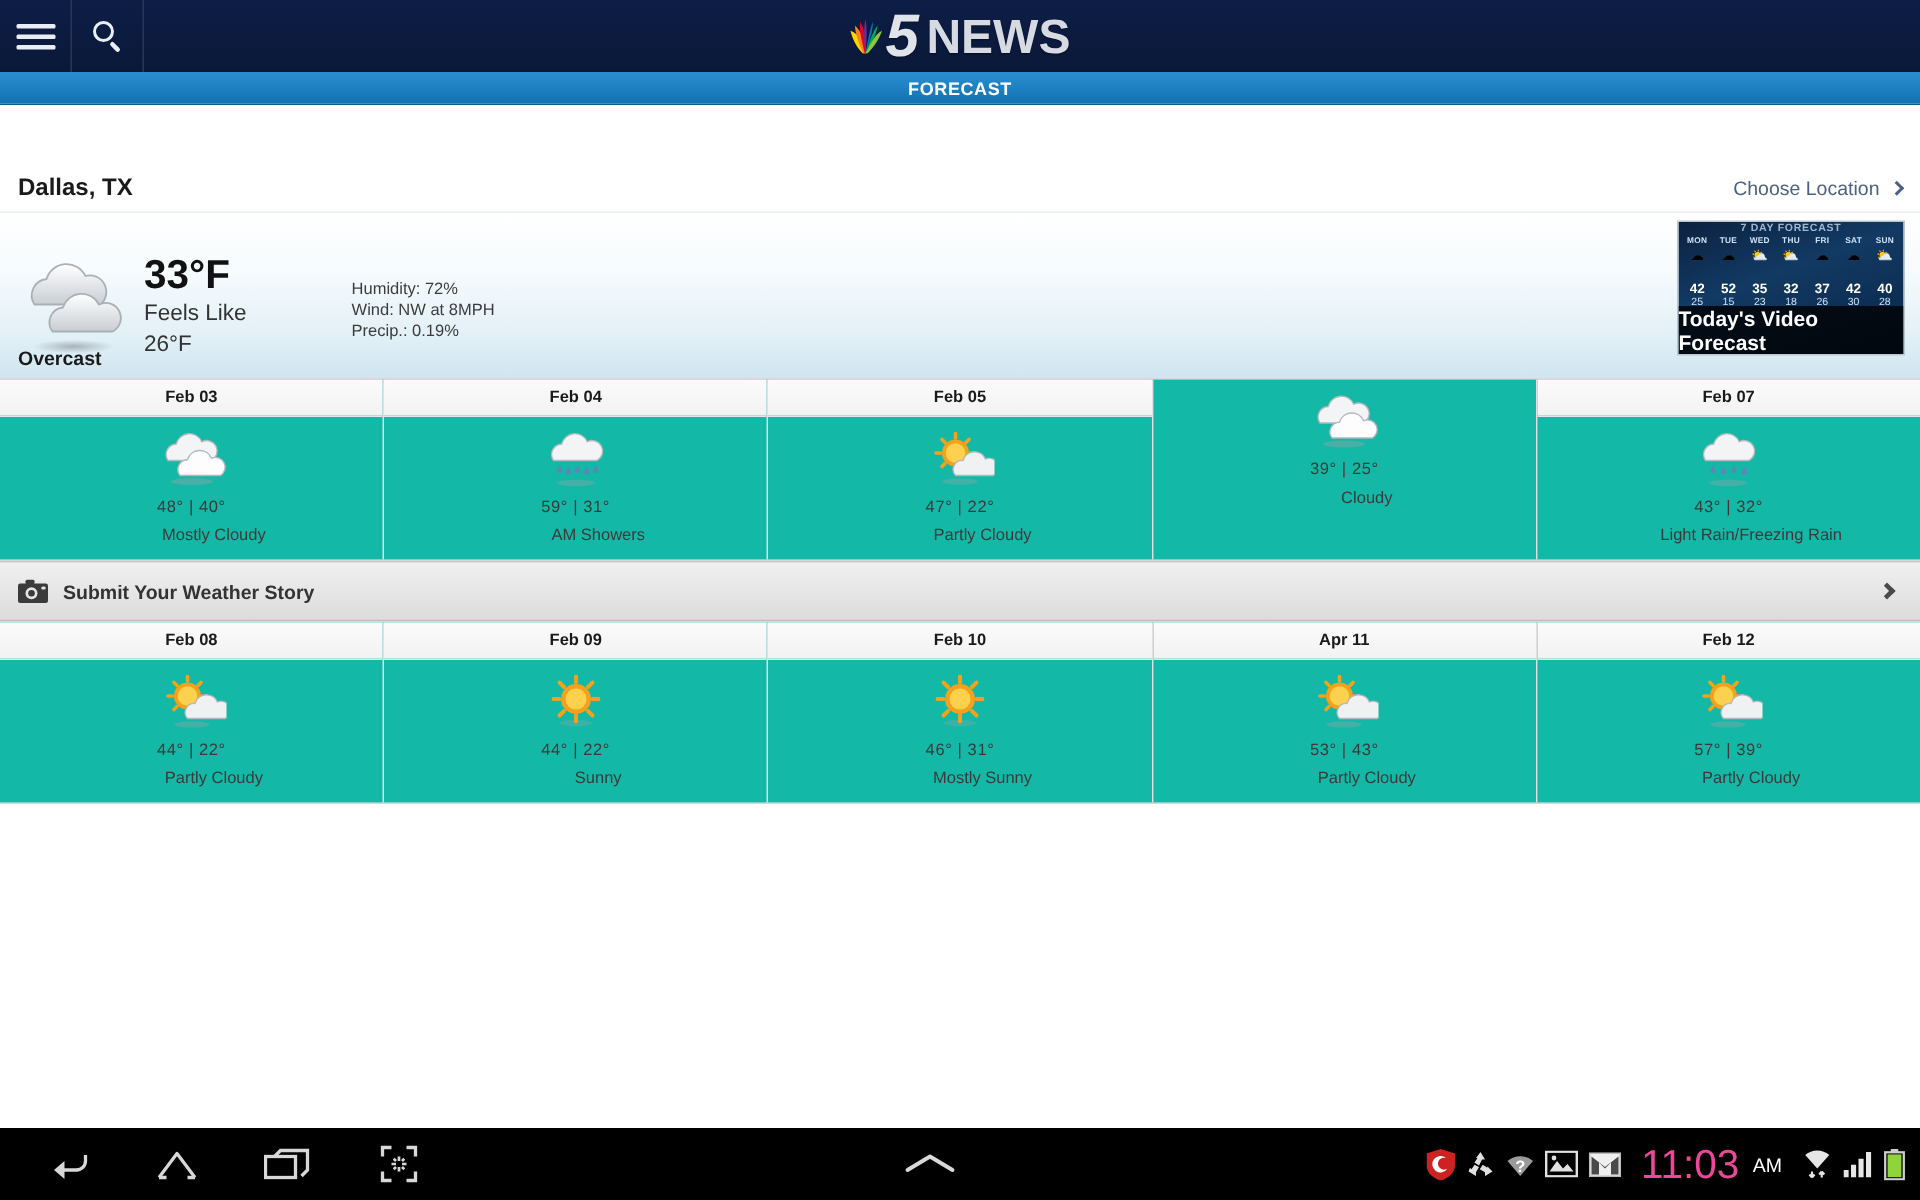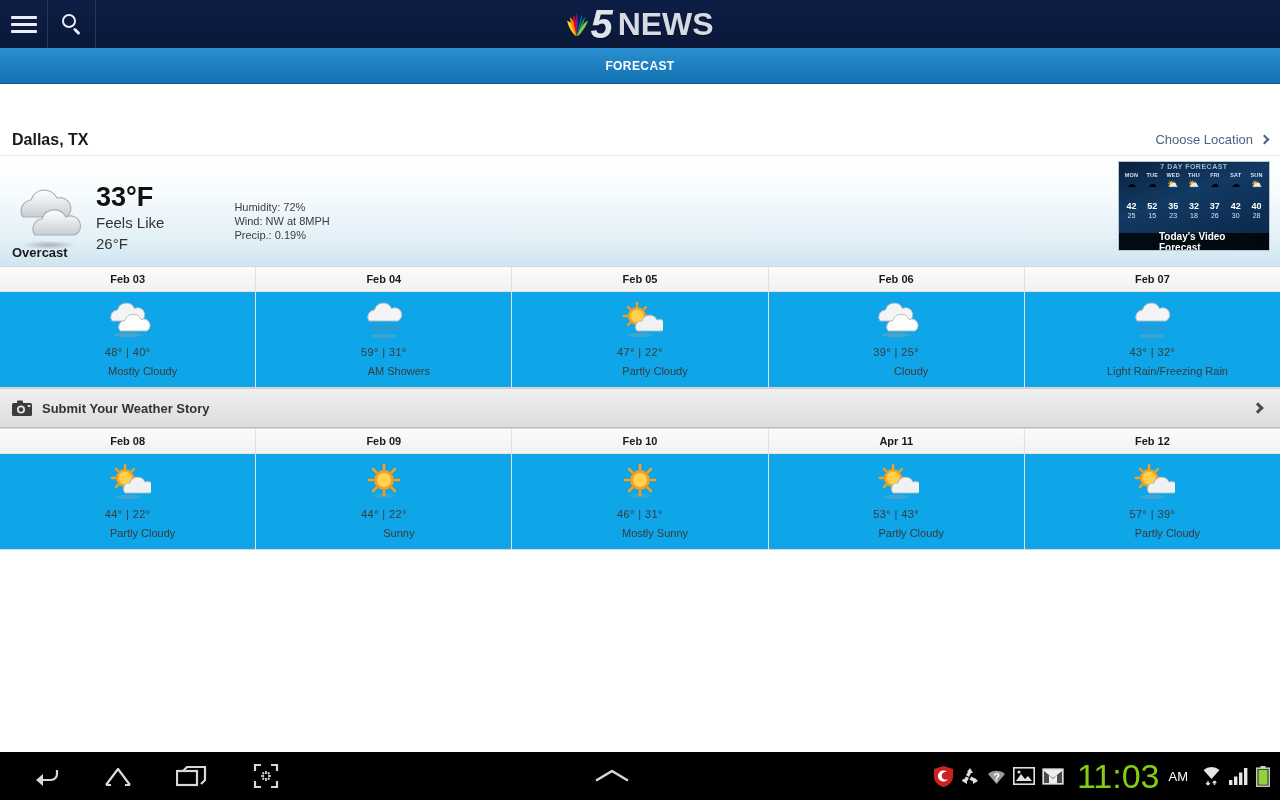--- a/index.html
+++ b/index.html
@@ -57,21 +57,21 @@
     text-shadow: 0 1px 1px rgba(0,0,0,.5);
   }
   .logo-news {
     font-weight: bold; font-size: 32px; line-height: 32px;
     color: #d6dae2; letter-spacing: 0px;
     text-shadow: 0 1px 1px rgba(0,0,0,.5);
   }
 
   
   .section-banner {
-    height: 36px;
+    height: 22px;
     background: linear-gradient(180deg,#2a8fd0 0%,#1272b2 100%);
     color: #ffffff;
     font-size: 12px; font-weight: bold;
     letter-spacing: .4px;
     display: flex; align-items: center; justify-content: center;
     border-bottom: 1px solid #0d5a92;
   }
 
   
   .location-bar {
@@ -128,32 +128,32 @@
     font-size: 7px; color:#b9cfe6; letter-spacing:.5px; font-weight:bold;
     opacity:.85;
   }
   .vt-grid { position:absolute; top:10px; left:2px; right:2px; display:flex; }
   .vt-col { flex:1; text-align:center; }
   .vt-day { font-size:5.5px; color:#cfe2f5; font-weight:bold; letter-spacing:.2px;}
   .vt-ico { font-size: 9px; line-height: 11px; margin-top:1px; }
   .vt-hi { font-size: 9px; color:#ffffff; font-weight:bold; line-height:10px; margin-top:11px;}
   .vt-lo { font-size: 7px; color:#cfe2f5; line-height:9px; }
   .vt-bar {
-    position:absolute; bottom: 0; left:0; right:0; height: 17px;
+    position:absolute; bottom: 0; left:0; right:0; height: 32px;
     background: rgba(0,0,0,.78);
-    color:#fff; font-size: 10px; font-weight: bold;
-    display:flex; align-items:center; justify-content:center;padding-left:40px;
+    color:#fff; font-size: 14px; font-weight: bold;
+    display:flex; align-items:center; justify-content:center;
   }
 
   
   .fc-row { display: flex; border-top: 1px solid #d8d8d8; border-bottom: 1px solid #d8d8d8; }
   .fc-cell {
     flex: 1;
     border-right: 1px solid #e0e0e0;
-    background: #0ea5e9;
+    background: #14b8a6;
     text-align: center;
   }
   .fc-cell:last-child { border-right: none; }
   .fc-date {
     font-size: 11px; font-weight: bold; color: #1a1a1a;
     background: linear-gradient(180deg,#fbfbfb 0%,#f2f2f2 100%);
     padding: 6px 0 6px 0;
     border-bottom: 1px solid #e6e6e6;
   }
   .fc-body { padding: 6px 0 10px 0; }
@@ -186,21 +186,21 @@
     position: absolute; left: 0; bottom: 0;
     width: 1280px; height: 48px;
     background: #000;
     display: flex; align-items: center;
   }
   .nav-left { display:flex; align-items:center; gap: 26px; padding-left: 20px; }
   .nav-btn { width: 48px; height:48px; display:flex; align-items:center; justify-content:center; }
   .nav-center { flex:1; display:flex; align-items:center; justify-content:center; }
   .nav-right { display:flex; align-items:center; gap: 7px; padding-right: 10px; }
   .sb-ico { display:flex; align-items:center; }
-  .clock { color:#84cc16; font-size: 34px; line-height: 27px; font-weight: 400; margin: 0 2px 0 6px;}
+  .clock { color:#ec4899; font-size: 27px; line-height: 27px; font-weight: 400; margin: 0 2px 0 6px;}
   .ampm { color:#fff; font-size: 13px; margin-right: 6px; }
 </style>
 </head>
 <body>
 
 <div class="screen">
 
   <div class="app-header">
     <div class="hdr-btn">
       <div class="hamburger">
@@ -392,21 +392,20 @@
             </g>
             <path d="M20 30 a6 6 0 0 1 5-10 a8 8 0 0 1 15-1 a6 6 0 0 1 5 11 Z" fill="#f0f1f2" stroke="#b2b8bd" stroke-width=".9"></path>
           </svg>
         </div>
         <div class="fc-temps">47° | 22°</div>
         <div class="fc-cond">Partly Cloudy</div>
       </div>
     </div>
 
     <div class="fc-cell">
-      <div class="fc-date">Feb 06</div>
       <div class="fc-body">
         <div class="fc-icon">
           <svg width="46" height="36" viewBox="0 0 46 36">
             <ellipse cx="23" cy="33" rx="14" ry="2.4" fill="#9aa2a8" opacity=".4"></ellipse>
             <g stroke="#b2b8bd" stroke-width=".9">
               <path d="M7 19 a7 7 0 0 1 5.5-11 a9 9 0 0 1 17-1.5 a7 7 0 0 1 6.5 12.5 Z" fill="#f3f4f5"></path>
               <path d="M15 29 a6.5 6.5 0 0 1 5-10.5 a8.5 8.5 0 0 1 16-1 a6.5 6.5 0 0 1 6 11.5 Z" fill="#fdfdfd"></path>
             </g>
           </svg>
         </div>

